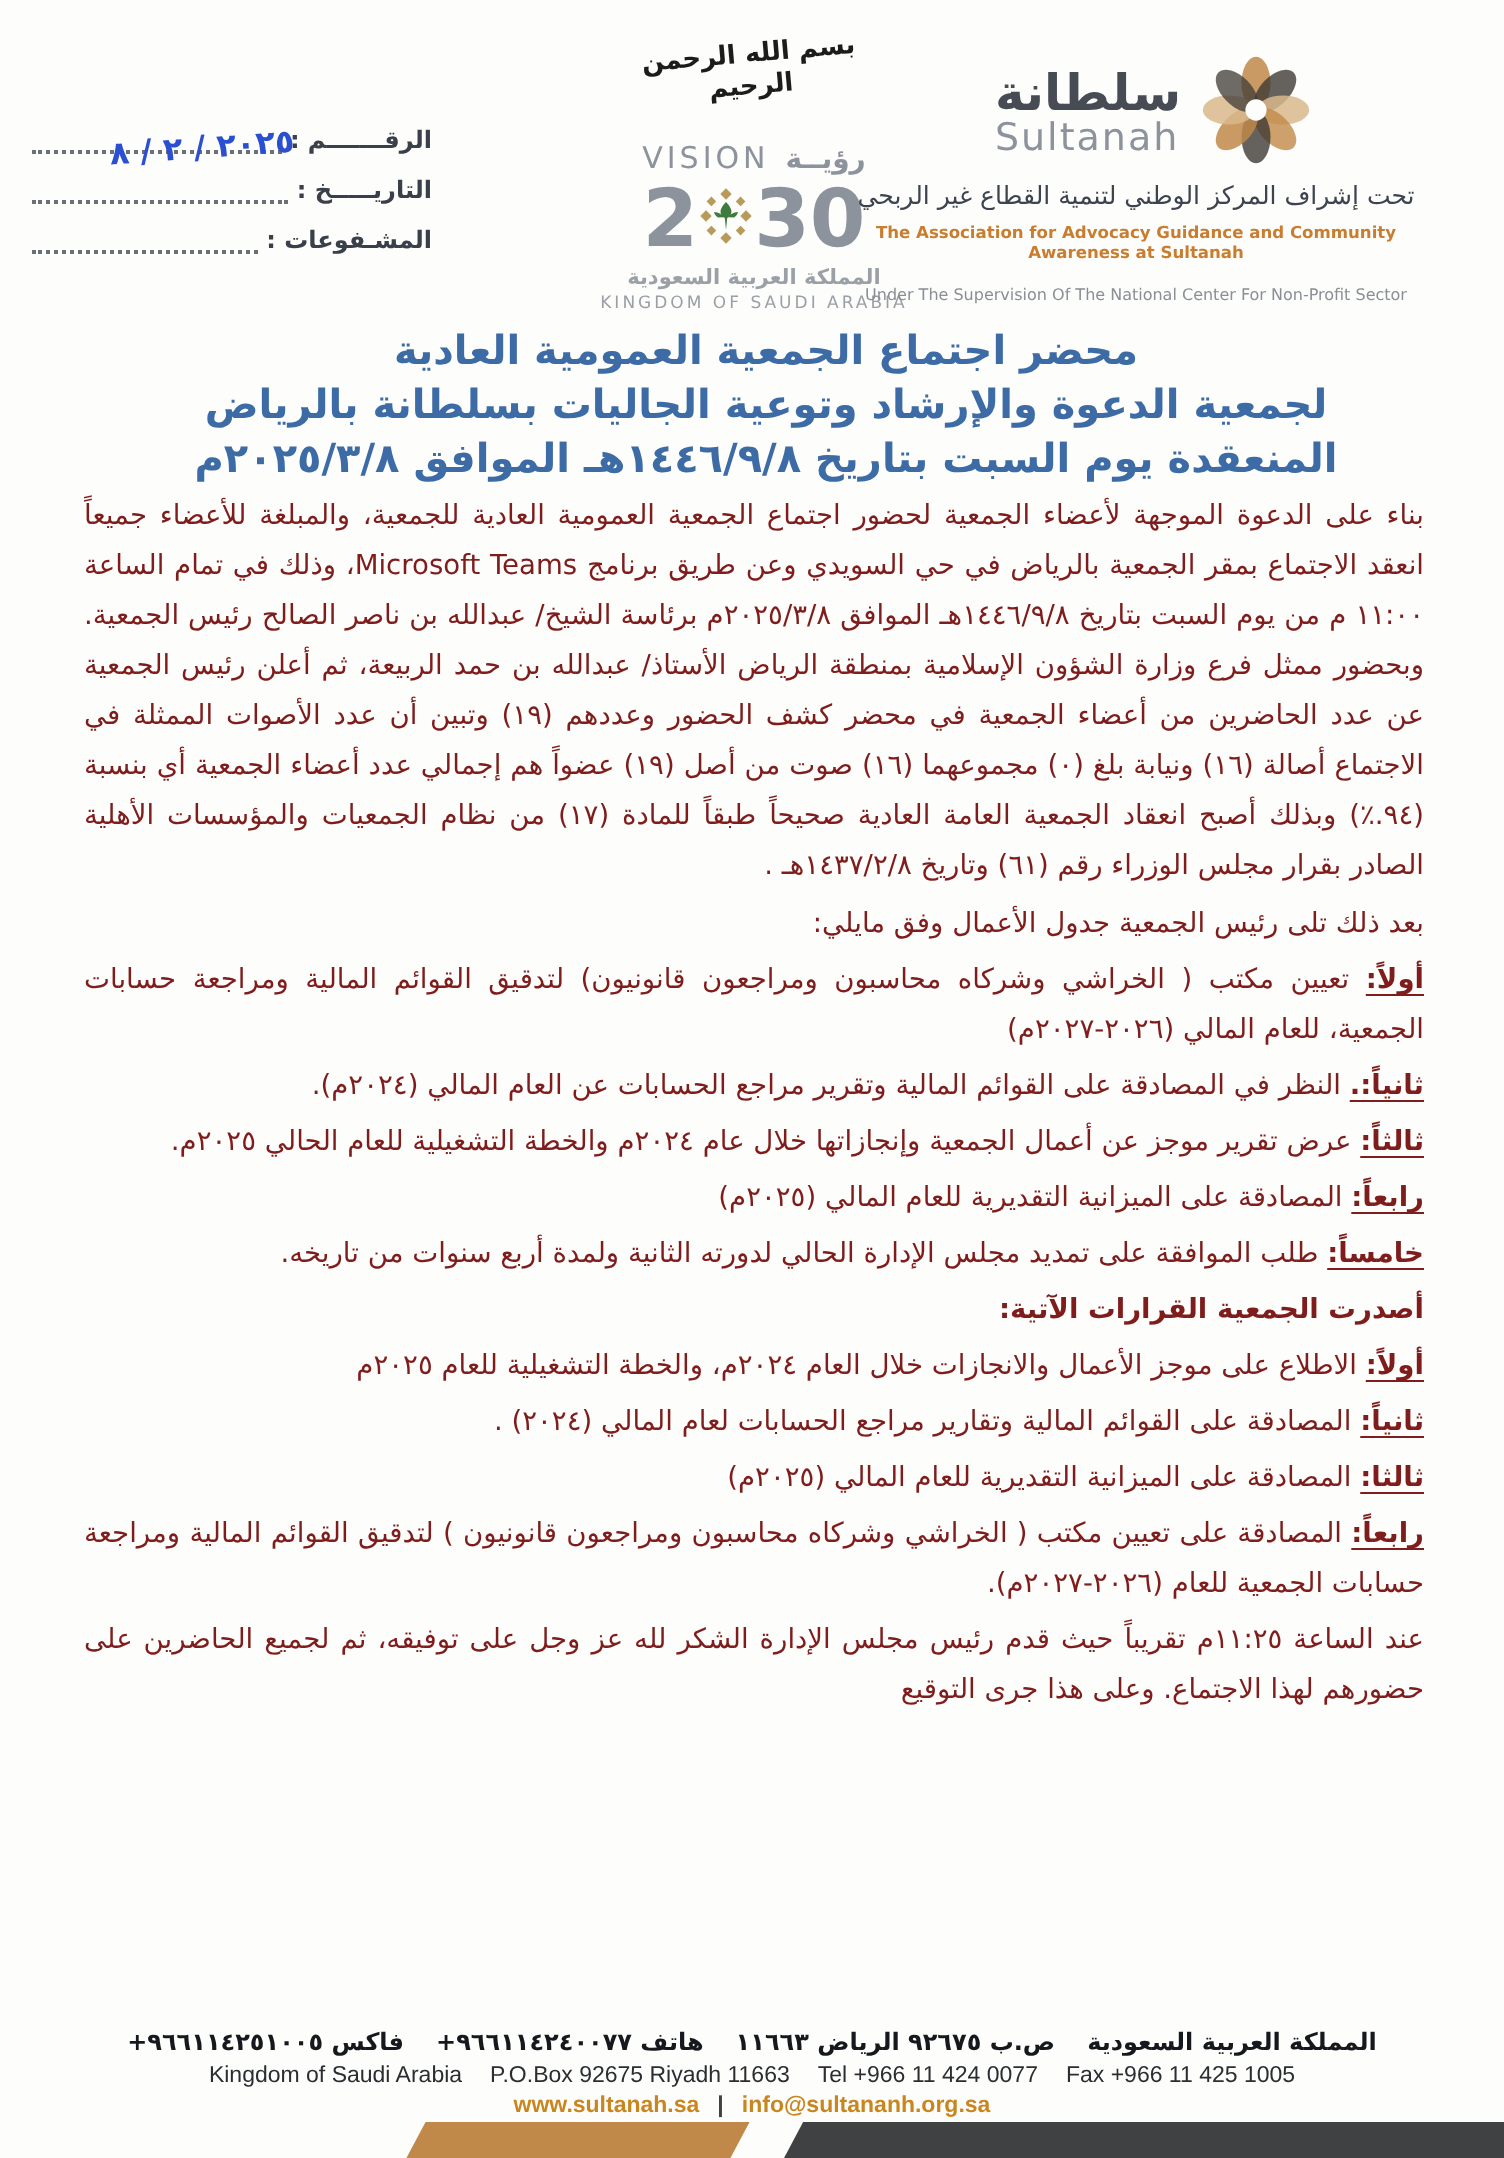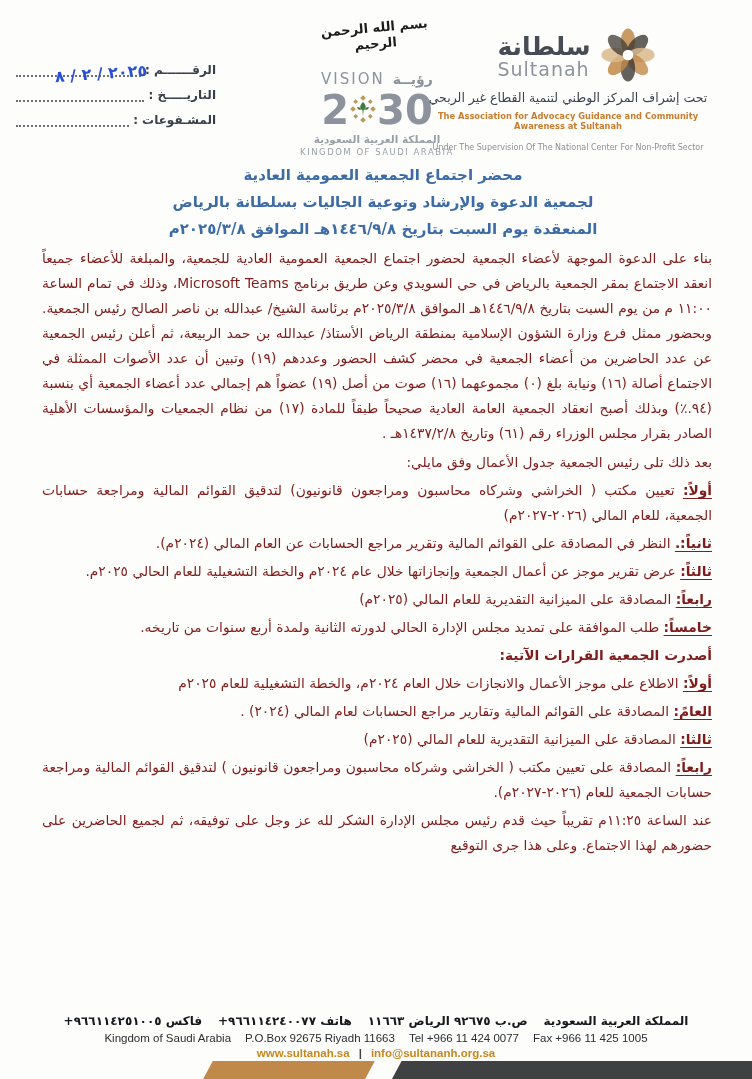--- a/index.html
+++ b/index.html
@@ -37,21 +37,21 @@
   .org-logo-row{display:flex; justify-content:center; align-items:center; gap:8px; padding-left:18px;}
   .org-wordmark{text-align:left;}
   .org-name-ar{font-size:25px; font-weight:bold; color:#474c54; line-height:1.05;}
   .org-name-en{font-size:19px; color:#8d939c; letter-spacing:1px; line-height:1.05;}
   .org-tagline-ar{font-size:12.5px; font-weight:bold; color:#3d4450; text-align:center; margin-top:7px; line-height:1.55; direction:rtl;}
   .org-tagline-ar2{font-size:12.5px; font-weight:normal; color:#3d4450; text-align:center; line-height:1.55; direction:rtl;}
   .org-tagline-en1{font-size:8.3px; font-weight:bold; color:#c87d2f; text-align:center; margin-top:4px;}
   .org-tagline-en2{font-size:8px; color:#8a8f96; text-align:center; margin-top:12px;}
   
   .title{position:absolute; top:162px; left:0; right:0; text-align:center;
-    color:#3c6ba5; font-weight:bold; font-size:15px; line-height:27px; direction:rtl;padding-left:14px;}
+    color:#3c6ba5; font-weight:bold; font-size:20px; line-height:27px; direction:rtl;padding-left:14px;}
   
   .body{position:absolute; top:246px; right:40px; left:42px; direction:rtl;
     text-align:justify; font-size:13.8px; line-height:25px; color:#7f1d1d;}
   .body p{margin:0 0 3px 0;}
   .body .intro{margin-bottom:4px;}
   .lead{font-weight:bold; text-decoration:underline; text-underline-offset:3px;}
   .bold-line{font-weight:bold;}
   
   .footer-ar{position:absolute; top:1014px; left:0; right:0; display:flex; direction:rtl;
     justify-content:center; gap:16px; font-size:12px; font-weight:bold; color:#15181c;}
@@ -154,21 +154,21 @@
   <div class="body">
     <p class="intro">بناء على الدعوة الموجهة لأعضاء الجمعية لحضور اجتماع الجمعية العمومية العادية للجمعية، والمبلغة للأعضاء جميعاً انعقد الاجتماع بمقر الجمعية بالرياض في حي السويدي وعن طريق برنامج Microsoft Teams، وذلك في تمام الساعة ١١:٠٠ م من يوم السبت بتاريخ ١٤٤٦/٩/٨هـ الموافق ٢٠٢٥/٣/٨م برئاسة الشيخ/ عبدالله بن ناصر الصالح رئيس الجمعية. وبحضور ممثل فرع وزارة الشؤون الإسلامية بمنطقة الرياض الأستاذ/ عبدالله بن حمد الربيعة، ثم أعلن رئيس الجمعية عن عدد الحاضرين من أعضاء الجمعية في محضر كشف الحضور وعددهم (١٩) وتبين أن عدد الأصوات الممثلة في الاجتماع أصالة (١٦) ونيابة بلغ (٠) مجموعهما (١٦) صوت من أصل (١٩) عضواً هم إجمالي عدد أعضاء الجمعية أي بنسبة (٩٤.٪) وبذلك أصبح انعقاد الجمعية العامة العادية صحيحاً طبقاً للمادة (١٧) من نظام الجمعيات والمؤسسات الأهلية الصادر بقرار مجلس الوزراء رقم (٦١) وتاريخ ١٤٣٧/٢/٨هـ .</p>
     <p>بعد ذلك تلى رئيس الجمعية جدول الأعمال وفق مايلي:</p>
     <p><span class="lead">أولاً:</span> <span>تعيين مكتب ( الخراشي وشركاه محاسبون ومراجعون قانونيون) لتدقيق القوائم المالية ومراجعة حسابات الجمعية، للعام المالي (٢٠٢٦-٢٠٢٧م)</span></p>
     <p><span class="lead">ثانياً:.</span> <span>النظر في المصادقة على القوائم المالية وتقرير مراجع الحسابات عن العام المالي (٢٠٢٤م).</span></p>
     <p><span class="lead">ثالثاً:</span> <span>عرض تقرير موجز عن أعمال الجمعية وإنجازاتها خلال عام ٢٠٢٤م والخطة التشغيلية للعام الحالي ٢٠٢٥م.</span></p>
     <p><span class="lead">رابعاً:</span> <span>المصادقة على الميزانية التقديرية للعام المالي (٢٠٢٥م)</span></p>
     <p><span class="lead">خامساً:</span> <span>طلب الموافقة على تمديد مجلس الإدارة الحالي لدورته الثانية ولمدة أربع سنوات من تاريخه.</span></p>
     <p class="bold-line">أصدرت الجمعية القرارات الآتية:</p>
     <p><span class="lead">أولاً:</span> <span>الاطلاع على موجز الأعمال والانجازات خلال العام ٢٠٢٤م، والخطة التشغيلية للعام ٢٠٢٥م</span></p>
-    <p><span class="lead">العامً:</span> <span>المصادقة على القوائم المالية وتقارير مراجع الحسابات لعام المالي (٢٠٢٤) .</span></p>
+    <p><span class="lead">ثانياً:</span> <span>المصادقة على القوائم المالية وتقارير مراجع الحسابات لعام المالي (٢٠٢٤) .</span></p>
     <p><span class="lead">ثالثا:</span> <span>المصادقة على الميزانية التقديرية للعام المالي (٢٠٢٥م)</span></p>
     <p><span class="lead">رابعاً:</span> <span>المصادقة على تعيين مكتب ( الخراشي وشركاه محاسبون ومراجعون قانونيون ) لتدقيق القوائم المالية ومراجعة حسابات الجمعية للعام (٢٠٢٦-٢٠٢٧م).</span></p>
     <p>عند الساعة ١١:٢٥م تقريباً حيث قدم رئيس مجلس الإدارة الشكر لله عز وجل على توفيقه، ثم لجميع الحاضرين على حضورهم لهذا الاجتماع. وعلى هذا جرى التوقيع</p>
   </div>
 
   <div class="footer-ar">
     <span>المملكة العربية السعودية</span>
     <span>ص.ب ٩٢٦٧٥ الرياض ١١٦٦٣</span>
     <span>هاتف ٩٦٦١١٤٢٤٠٠٧٧+</span>
     <span>فاكس ٩٦٦١١٤٢٥١٠٠٥+</span>

